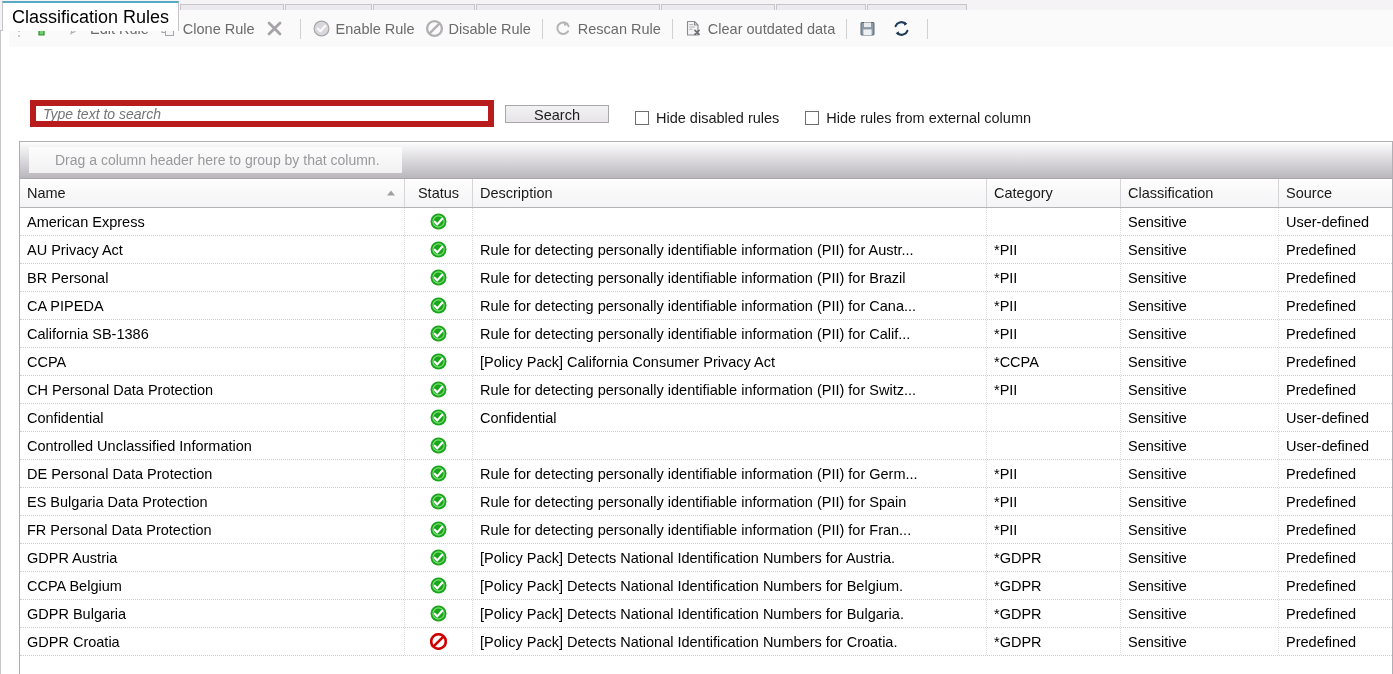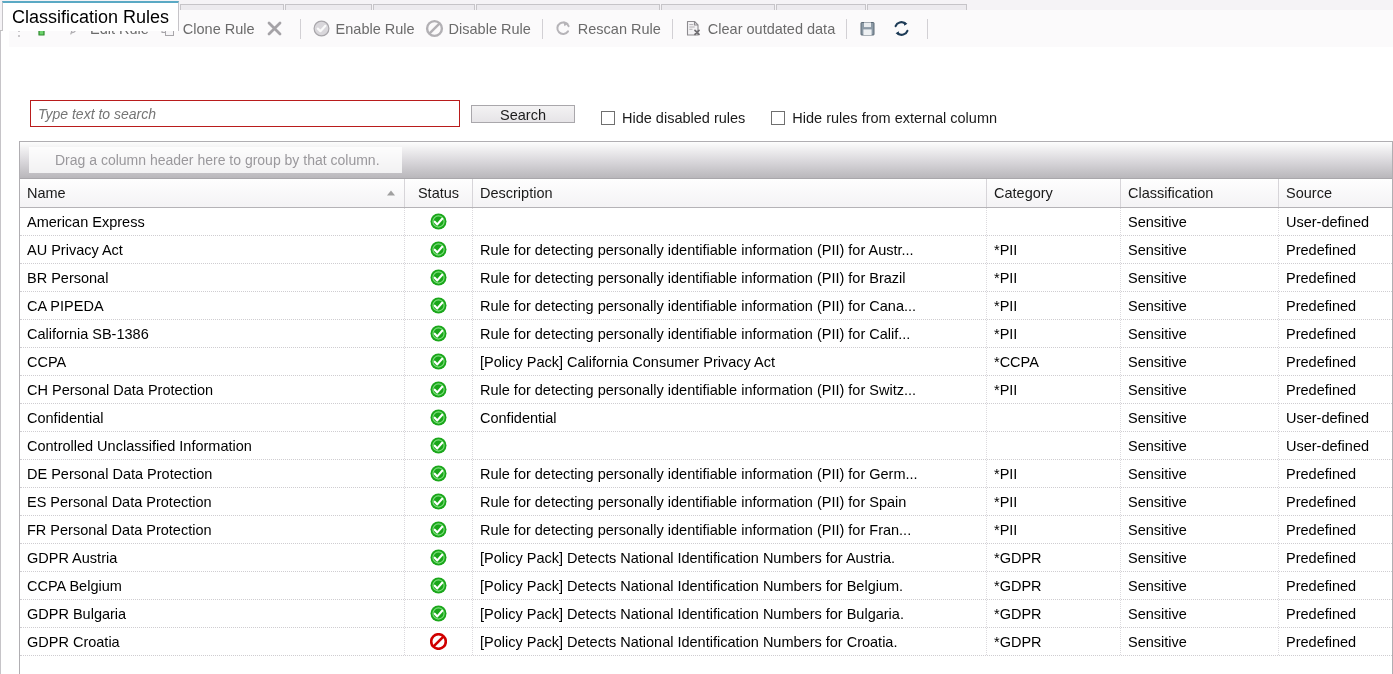--- a/index.html
+++ b/index.html
@@ -74,22 +74,22 @@
 
   
   .ico-plus svg, .tb-ico svg { display:block; }
 
   
   .searchrow {
     position: absolute; left: 30px; top: 99px; height: 29px;
     display: flex; align-items: center;
   }
   .search-input {
-    width: 430px; height: 27px;
-    border: 1px solid #b91c1c;
+    width: 464px; height: 27px;
+    border: 6px solid #b91c1c;
     background: #fff;
     font-size: 14px; font-style: italic; color: #8a8a8a;
     padding: 6px 7px;
     font-family: "Liberation Sans", sans-serif;
     outline: none;
   }
   .search-btn {
     margin-left: 11px;
     width: 104px; height: 18px;
     background: linear-gradient(to bottom,#f3f2f3 0%, #e6e4e7 100%);
@@ -489,21 +489,21 @@
             <circle cx="8.5" cy="8.5" r="5.6" fill="none" stroke="#7ee07e" stroke-width="1.1"></circle>
             <path d="M4.7 8.7l2.6 2.7 4.9-5.6" fill="none" stroke="#fff" stroke-width="2.1" stroke-linecap="round" stroke-linejoin="round"></path>
           </svg>
         </div>
         <div class="cell c-desc">Rule for detecting personally identifiable information (PII) for Germ...</div>
         <div class="cell c-cat">*PII</div>
         <div class="cell c-class">Sensitive</div>
         <div class="cell c-src">Predefined</div>
       </div>
       <div class="row">
-        <div class="cell c-name">ES Personal Data Protection</div>
+        <div class="cell c-name">ES Bulgaria Data Protection</div>
         <div class="cell c-status">
           <svg class="statusdot" viewBox="0 0 17 17">
             <circle cx="8.5" cy="8.5" r="8" fill="#1aa61a"></circle>
             <circle cx="8.5" cy="8.5" r="5.6" fill="none" stroke="#7ee07e" stroke-width="1.1"></circle>
             <path d="M4.7 8.7l2.6 2.7 4.9-5.6" fill="none" stroke="#fff" stroke-width="2.1" stroke-linecap="round" stroke-linejoin="round"></path>
           </svg>
         </div>
         <div class="cell c-desc">Rule for detecting personally identifiable information (PII) for Spain</div>
         <div class="cell c-cat">*PII</div>
         <div class="cell c-class">Sensitive</div>

